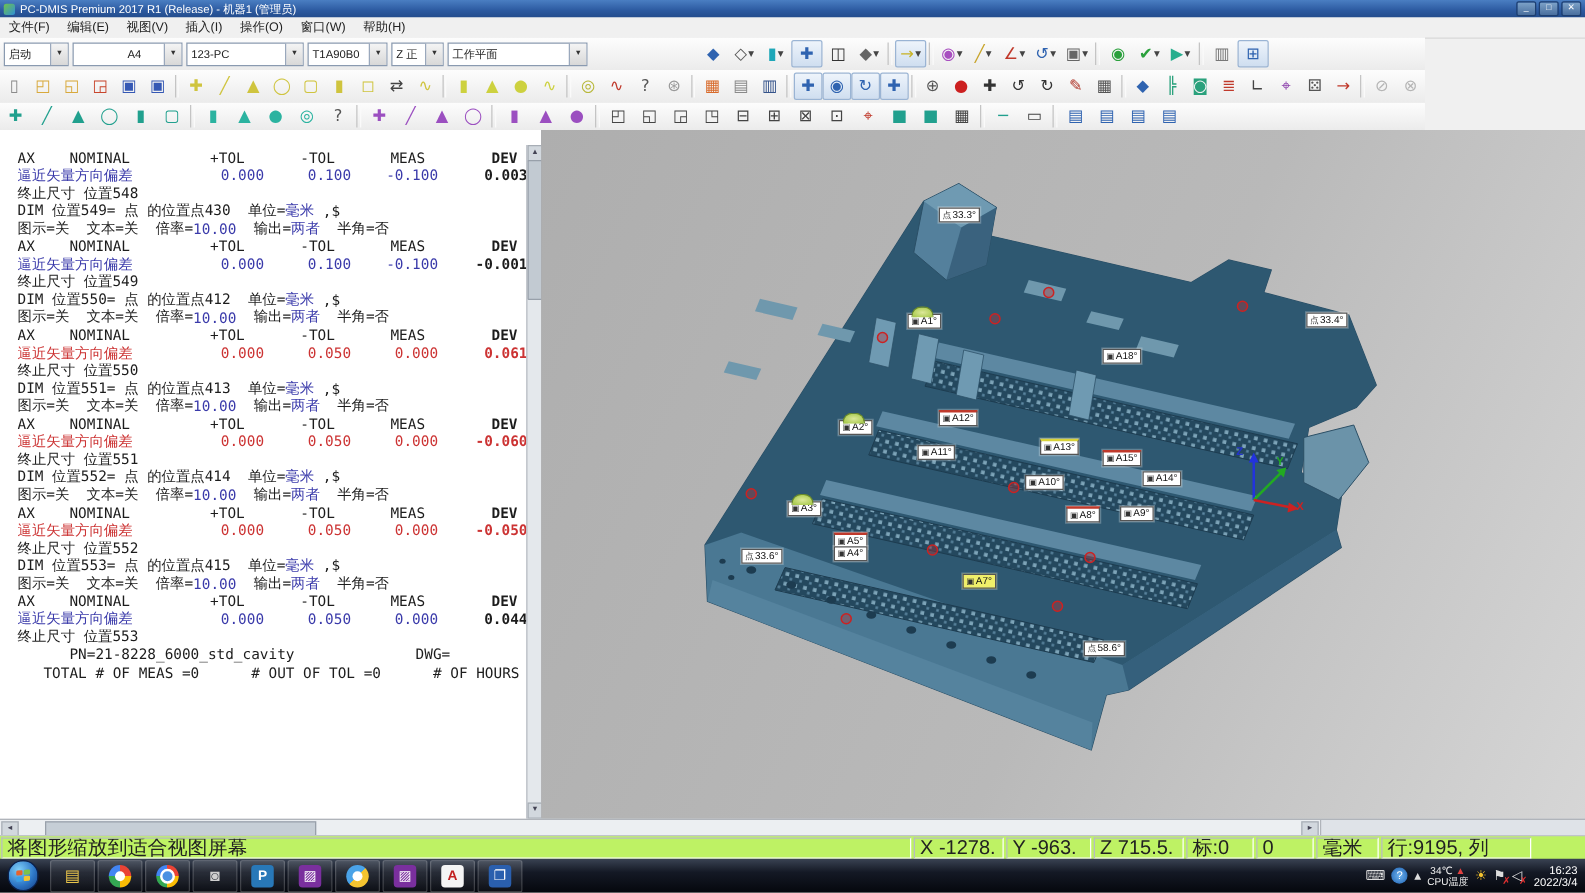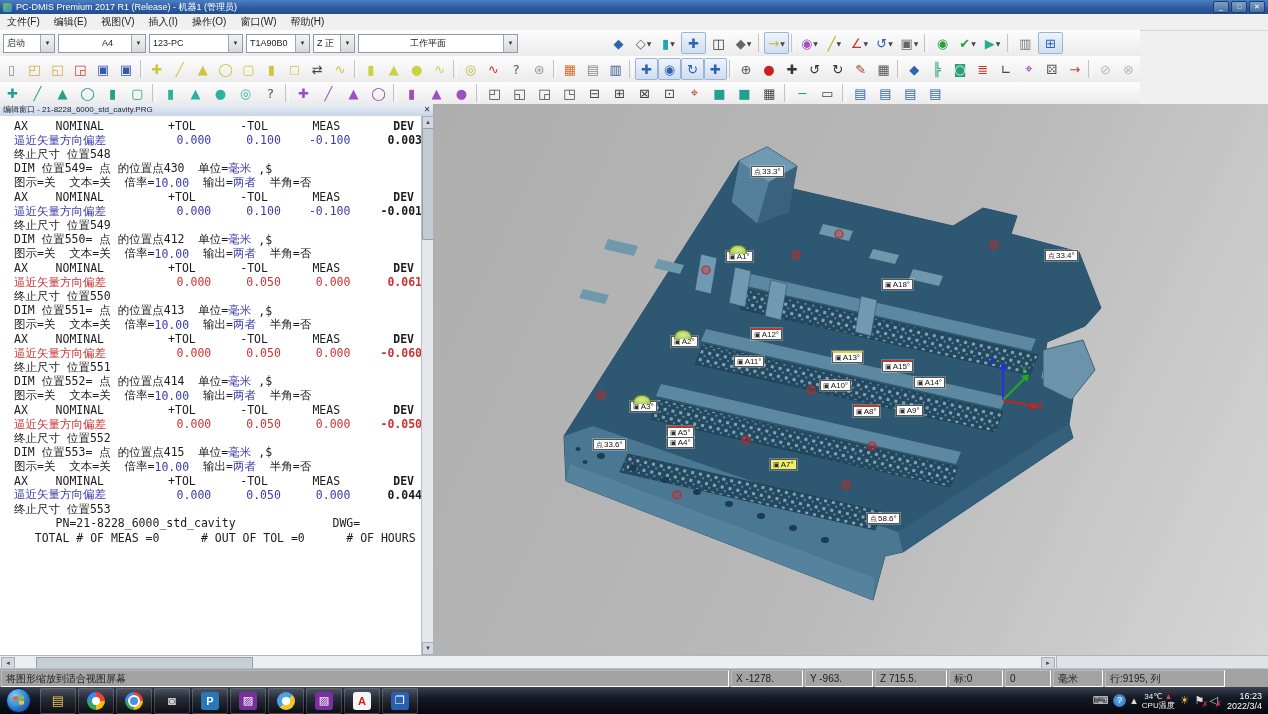--- a/index.html
+++ b/index.html
@@ -58,21 +58,21 @@
   .tag.acc-yellow{border-top:2px solid #d8d23a;}
   .tag .dome{position:absolute;left:2px;top:-7px;width:16px;height:8px;border-radius:8px 8px 0 0;
     background:radial-gradient(#dce89a,#9ec43e);border:1px solid #6a8a2a;border-bottom:none;}
   .axlbl{position:absolute;font-size:9px;font-weight:bold;}
   
   #hstrip{position:absolute;left:0;top:655px;width:1268px;height:13px;background:#dfe3e8;border-top:1px solid #b0b4ba;}
   #hstrip .track{position:absolute;left:0;top:0;width:1056px;height:13px;background:#eceff2;border-right:1px solid #b0b4ba;}
   #hstrip .arr{position:absolute;top:1px;width:12px;height:11px;background:#d2d8de;border:1px solid #a8aeb6;font-size:6px;line-height:10px;text-align:center;color:#445;}
   #hstrip .thumb{position:absolute;left:36px;top:1px;width:215px;height:11px;background:#c6ced6;border:1px solid #98a0aa;}
   
-  #statusbar{position:absolute;left:0;top:668px;width:1268px;height:19px;background:#a3a3a3;border-top:1px solid #c0c4ca;display:flex;align-items:stretch;font-size:10px;color:#222;}
+  #statusbar{position:absolute;left:0;top:668px;width:1268px;height:19px;background:#bef264;border-top:1px solid #c0c4ca;display:flex;align-items:stretch;font-size:16px;color:#222;}
   .scell{border:1px solid;border-color:#b8bcc2 #fff #fff #b8bcc2;margin:1px 1px;display:flex;align-items:center;padding:0 4px;white-space:nowrap;overflow:hidden;}
   #status-hint{flex:0 0 718px;}
   
   #taskbar{position:absolute;left:0;top:687px;width:1268px;height:27px;
     background:linear-gradient(#3a4353,#141925 40%,#05070d);display:flex;align-items:center;}
   #start-orb{width:23px;height:23px;border-radius:50%;margin:0 8px 0 6px;
     background:radial-gradient(circle at 35% 30%,#7fd0f8,#2e78c8 55%,#123a80);border:1px solid #0a1f4a;
     display:flex;align-items:center;justify-content:center;}
   #start-orb .flag{display:grid;grid-template-columns:5px 5px;grid-gap:1px;transform:skewY(-6deg);}
   #start-orb .flag i{width:5px;height:4px;border-radius:1px;}
@@ -129,21 +129,21 @@
         <span class="dd">▼</span>
       </div>
       <div class="combo" style="width: 62px;">
         <span class="cv">T1A90B0</span>
         <span class="dd">▼</span>
       </div>
       <div class="combo" style="width: 40px;">
         <span class="cv">Z 正</span>
         <span class="dd">▼</span>
       </div>
-      <div class="combo" style="width: 110px; padding-left: 48px;">
+      <div class="combo" style="width: 110px;">
         <span class="cv">工作平面</span>
         <span class="dd">▼</span>
       </div>
       <div style="width: 88px;"></div>
       <div class="ico">
         <span style="color: rgb(47, 99, 176);">◆</span>
       </div>
       <div class="ico">
         <span style="color: rgb(85, 85, 85);">◇</span>
         <span class="dda">▼</span>
@@ -472,24 +472,20 @@
         <span style="color: rgb(47, 99, 176);">▤</span>
       </div>
       <div class="ico">
         <span style="color: rgb(47, 99, 176);">▤</span>
       </div>
     </div>
 
   <div id="workspace">
 
     <div id="editor">
-      <div id="editor-title">
-        <span>编辑窗口 - 21-8228_6000_std_cavity.PRG</span>
-        <span class="x">✕</span>
-      </div>
       <div id="editor-body">
           <div class="eline hd"><span class="c0 k">AX    NOMINAL</span><span class="cn k n1">+TOL</span><span class="cn k n2">-TOL</span><span class="cn k n3">MEAS</span><span class="cn k n4">DEV</span></div>
           <div class="eline"><span class="c0 b">逼近矢量方向偏差</span><span class="cn n1 b">0.000</span><span class="cn n2 b">0.100</span><span class="cn n3 b">-0.100</span><span class="cn n4 k">0.003</span></div>
           <div class="eline"><span class="k">终止尺寸 位置548</span></div>
           <div class="eline"><span class="k">DIM 位置549= 点 的位置点430  单位=</span><span class="b">毫米</span><span class="k"> ,$</span></div>
           <div class="eline"><span class="k">图示=关  文本=关  倍率=</span><span class="b">10.00</span><span class="k">  输出=</span><span class="b">两者</span><span class="k">  半角=否</span></div>
           <div class="eline hd"><span class="c0 k">AX    NOMINAL</span><span class="cn k n1">+TOL</span><span class="cn k n2">-TOL</span><span class="cn k n3">MEAS</span><span class="cn k n4">DEV</span></div>
           <div class="eline"><span class="c0 b">逼近矢量方向偏差</span><span class="cn n1 b">0.000</span><span class="cn n2 b">0.100</span><span class="cn n3 b">-0.100</span><span class="cn n4 k">-0.001</span></div>
           <div class="eline"><span class="k">终止尺寸 位置549</span></div>
           <div class="eline"><span class="k">DIM 位置550= 点 的位置点412  单位=</span><span class="b">毫米</span><span class="k"> ,$</span></div>

